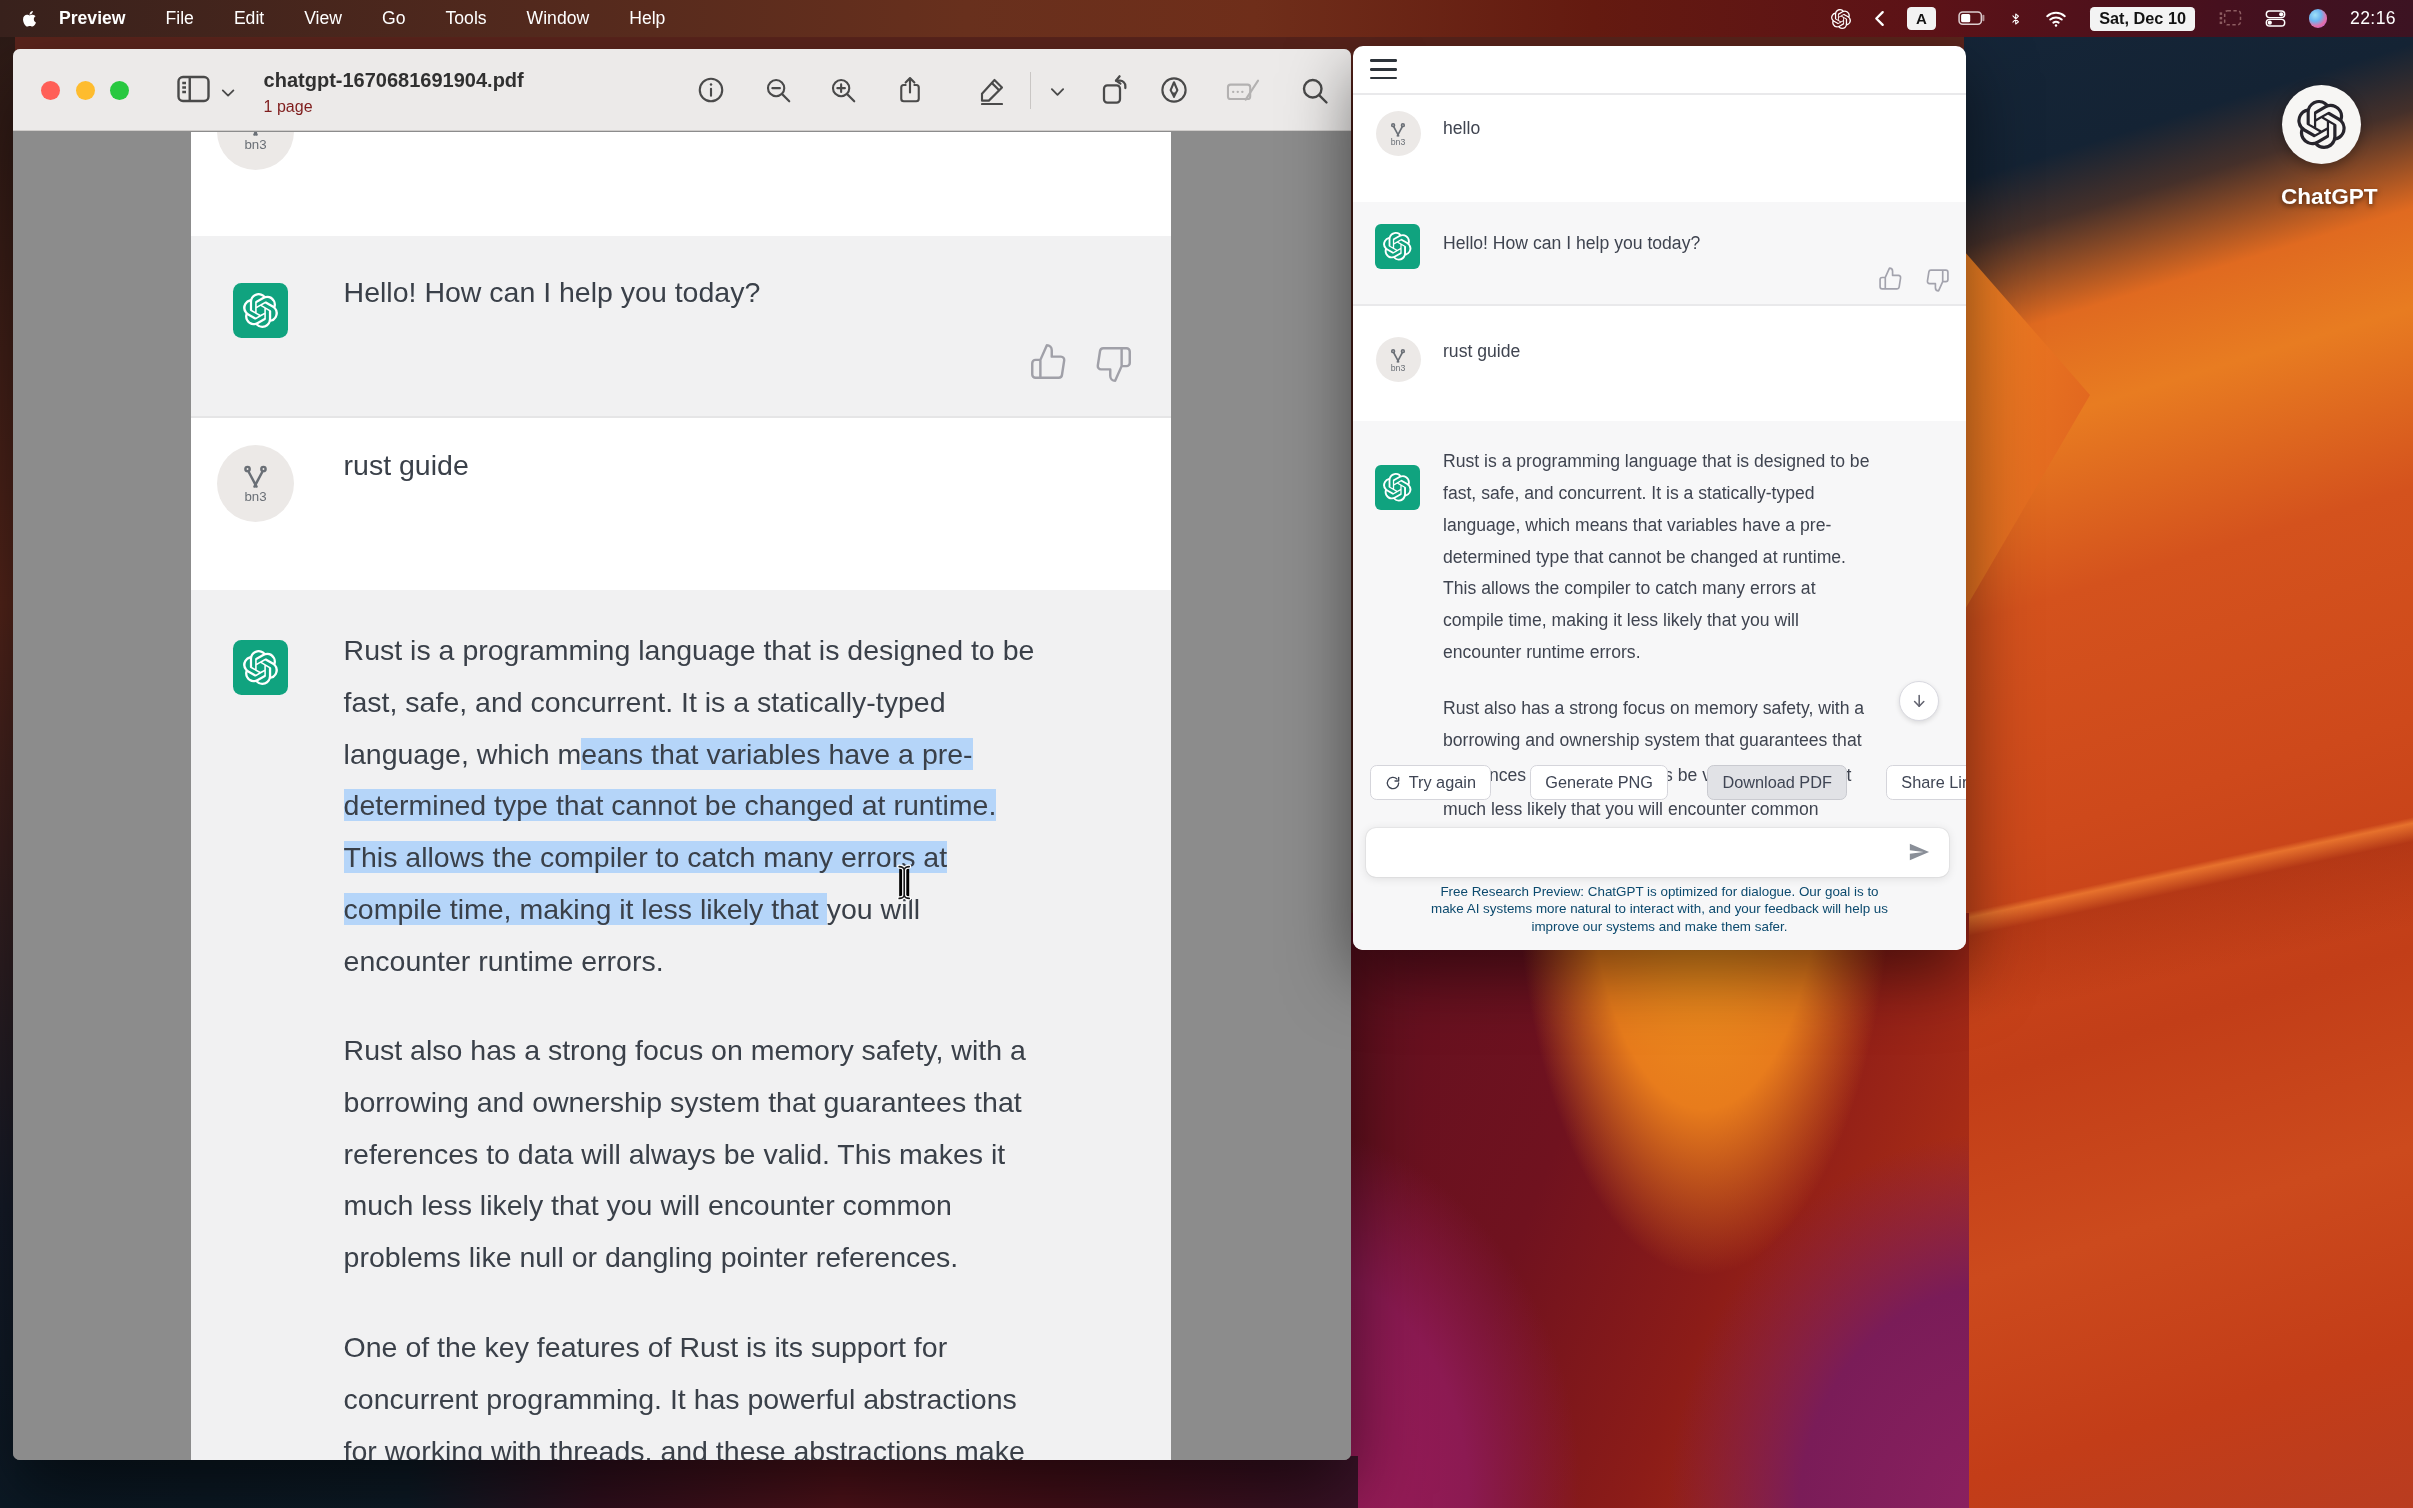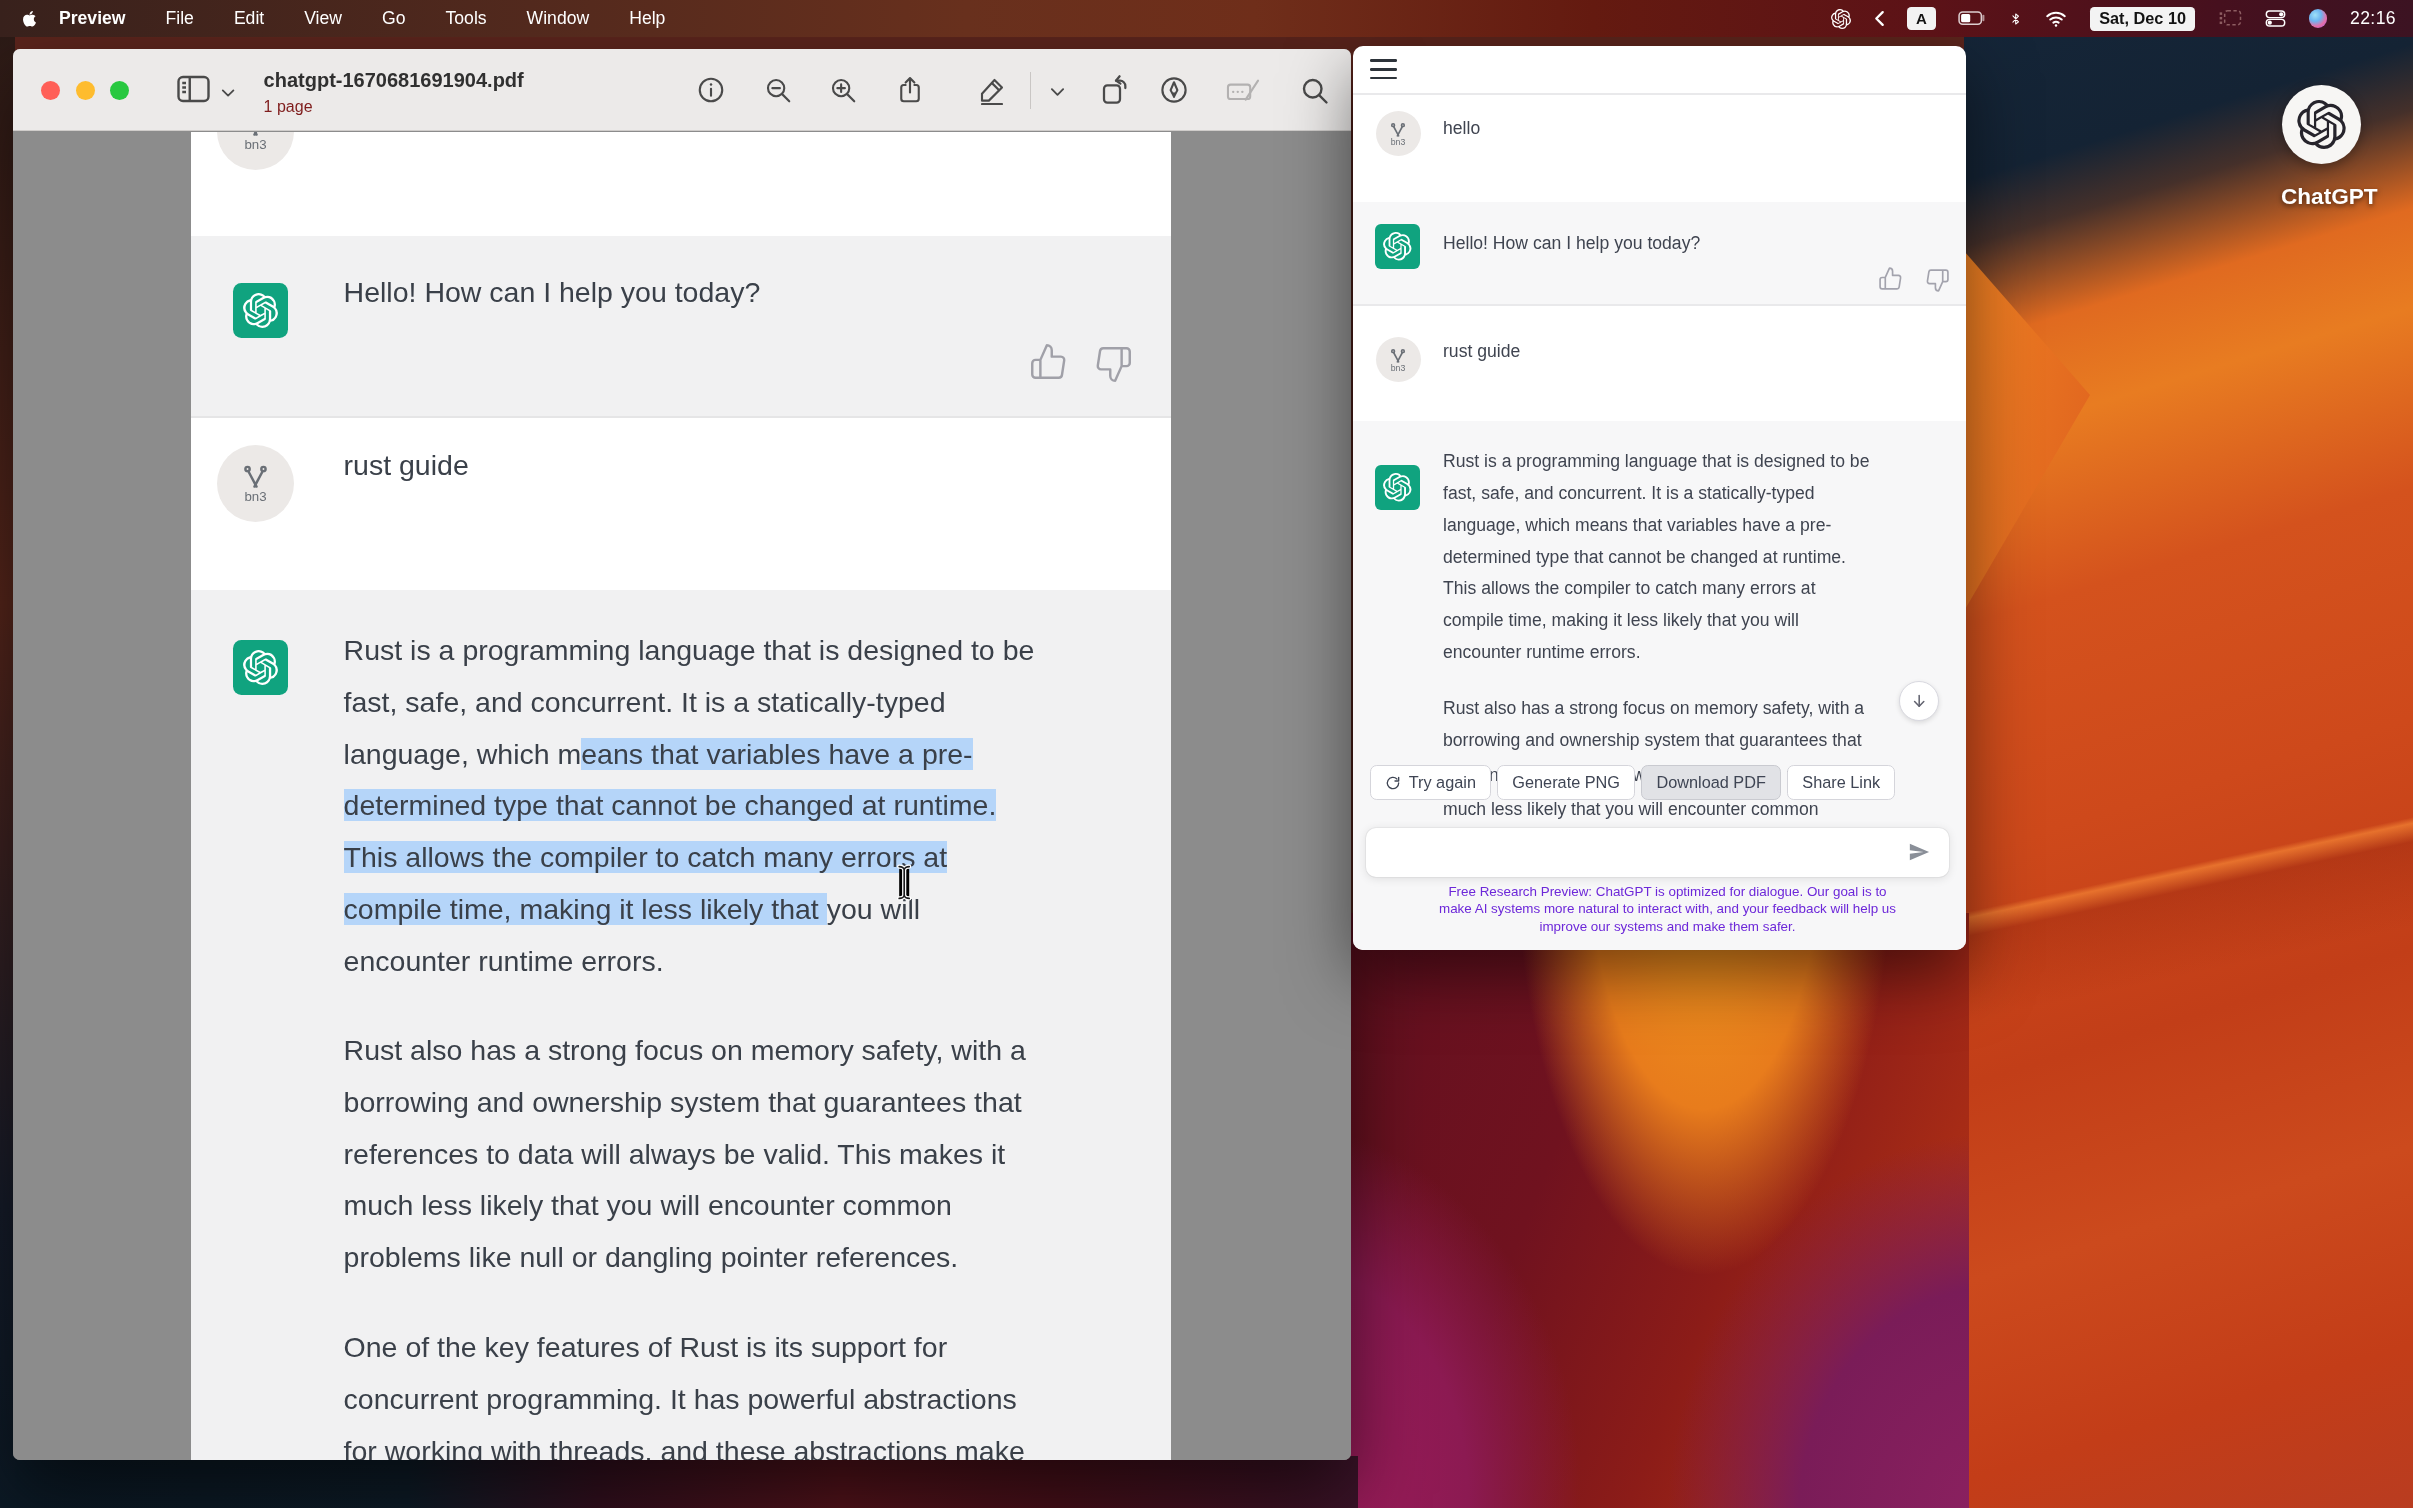--- a/index.html
+++ b/index.html
@@ -70,28 +70,28 @@
     border-radius:10px; overflow:hidden; box-shadow:0 25px 67px rgba(0,0,0,.5); z-index:30; }
   .cg-row-gray { position:absolute; left:0; width:100%; background:#f7f7f8; }
   .cdiv { position:absolute; left:0; width:100%; height:1.7px; background:#e9e9eb; }
   .ctext { position:absolute; left:90px; height:25px; line-height:25px; font-size:17.6px; color:#3f4450; white-space:pre; }
   .hamburger { position:absolute; left:17px; top:13.4px; width:27px; height:20px; display:flex; flex-direction:column; justify-content:space-between; cursor:pointer; }
   .hamburger div { height:2.5px; background:#2d333a; border-radius:1.3px; }
   .cthumb { position:absolute; color:#a3a3ad; }
   .scroll-btn { position:absolute; left:546px; top:635px; width:40px; height:40px; border-radius:50%;
     background:#fff; border:1.3px solid #d9d9e0; display:flex; align-items:center; justify-content:center;
     color:#61626f; box-shadow:0 1.7px 5px rgba(0,0,0,.12); }
-  .actions { position:absolute; left:17px; top:719px; height:35px; display:flex; gap:6px; }
+  .actions { position:absolute; left:17px; top:719px; height:35px; display:flex; gap:39px; }
   .abtn { display:flex; align-items:center; gap:7.5px; background:#fff; border:1.3px solid #d5d5db;
     border-radius:6.7px; padding:0 14.2px; font-size:16.3px; color:#3f4554; white-space:nowrap; }
   .abtn.active { background:#e1e2e6; border-color:#c9cad0; }
   .chat-input { position:absolute; left:12.6px; top:782px; width:583px; height:49px; background:#fff;
     border-radius:10px; box-shadow:0 0 0 0.8px rgba(0,0,0,.05), 0 1.7px 10px rgba(0,0,0,.10); }
   .send-icon { position:absolute; right:18.4px; top:13.4px; color:#8a8f98; }
-  .cfooter { position:absolute; left:8px; width:100%; text-align:center; font-size:13.4px; line-height:17px; color:#6d28d9; }
+  .cfooter { position:absolute; left:0; width:100%; text-align:center; font-size:13.4px; line-height:17px; color:#0c4a6e; }
 
   
   .desk-icon { position:absolute; left:2281px; top:85px; width:80px; text-align:center; z-index:10; }
   .desk-circle { width:79px; height:79px; border-radius:50%; background:#f7f6f4; margin:0 auto;
     display:flex; align-items:center; justify-content:center; color:#26242c; box-shadow:0 3.4px 11.7px rgba(0,0,0,.3); }
   .desk-label { margin-top:20px; color:#fff; font-size:22.6px; font-weight:700;
     text-shadow:0 1.7px 5px rgba(0,0,0,.55); }
 </style>
 </head>
 <body>

